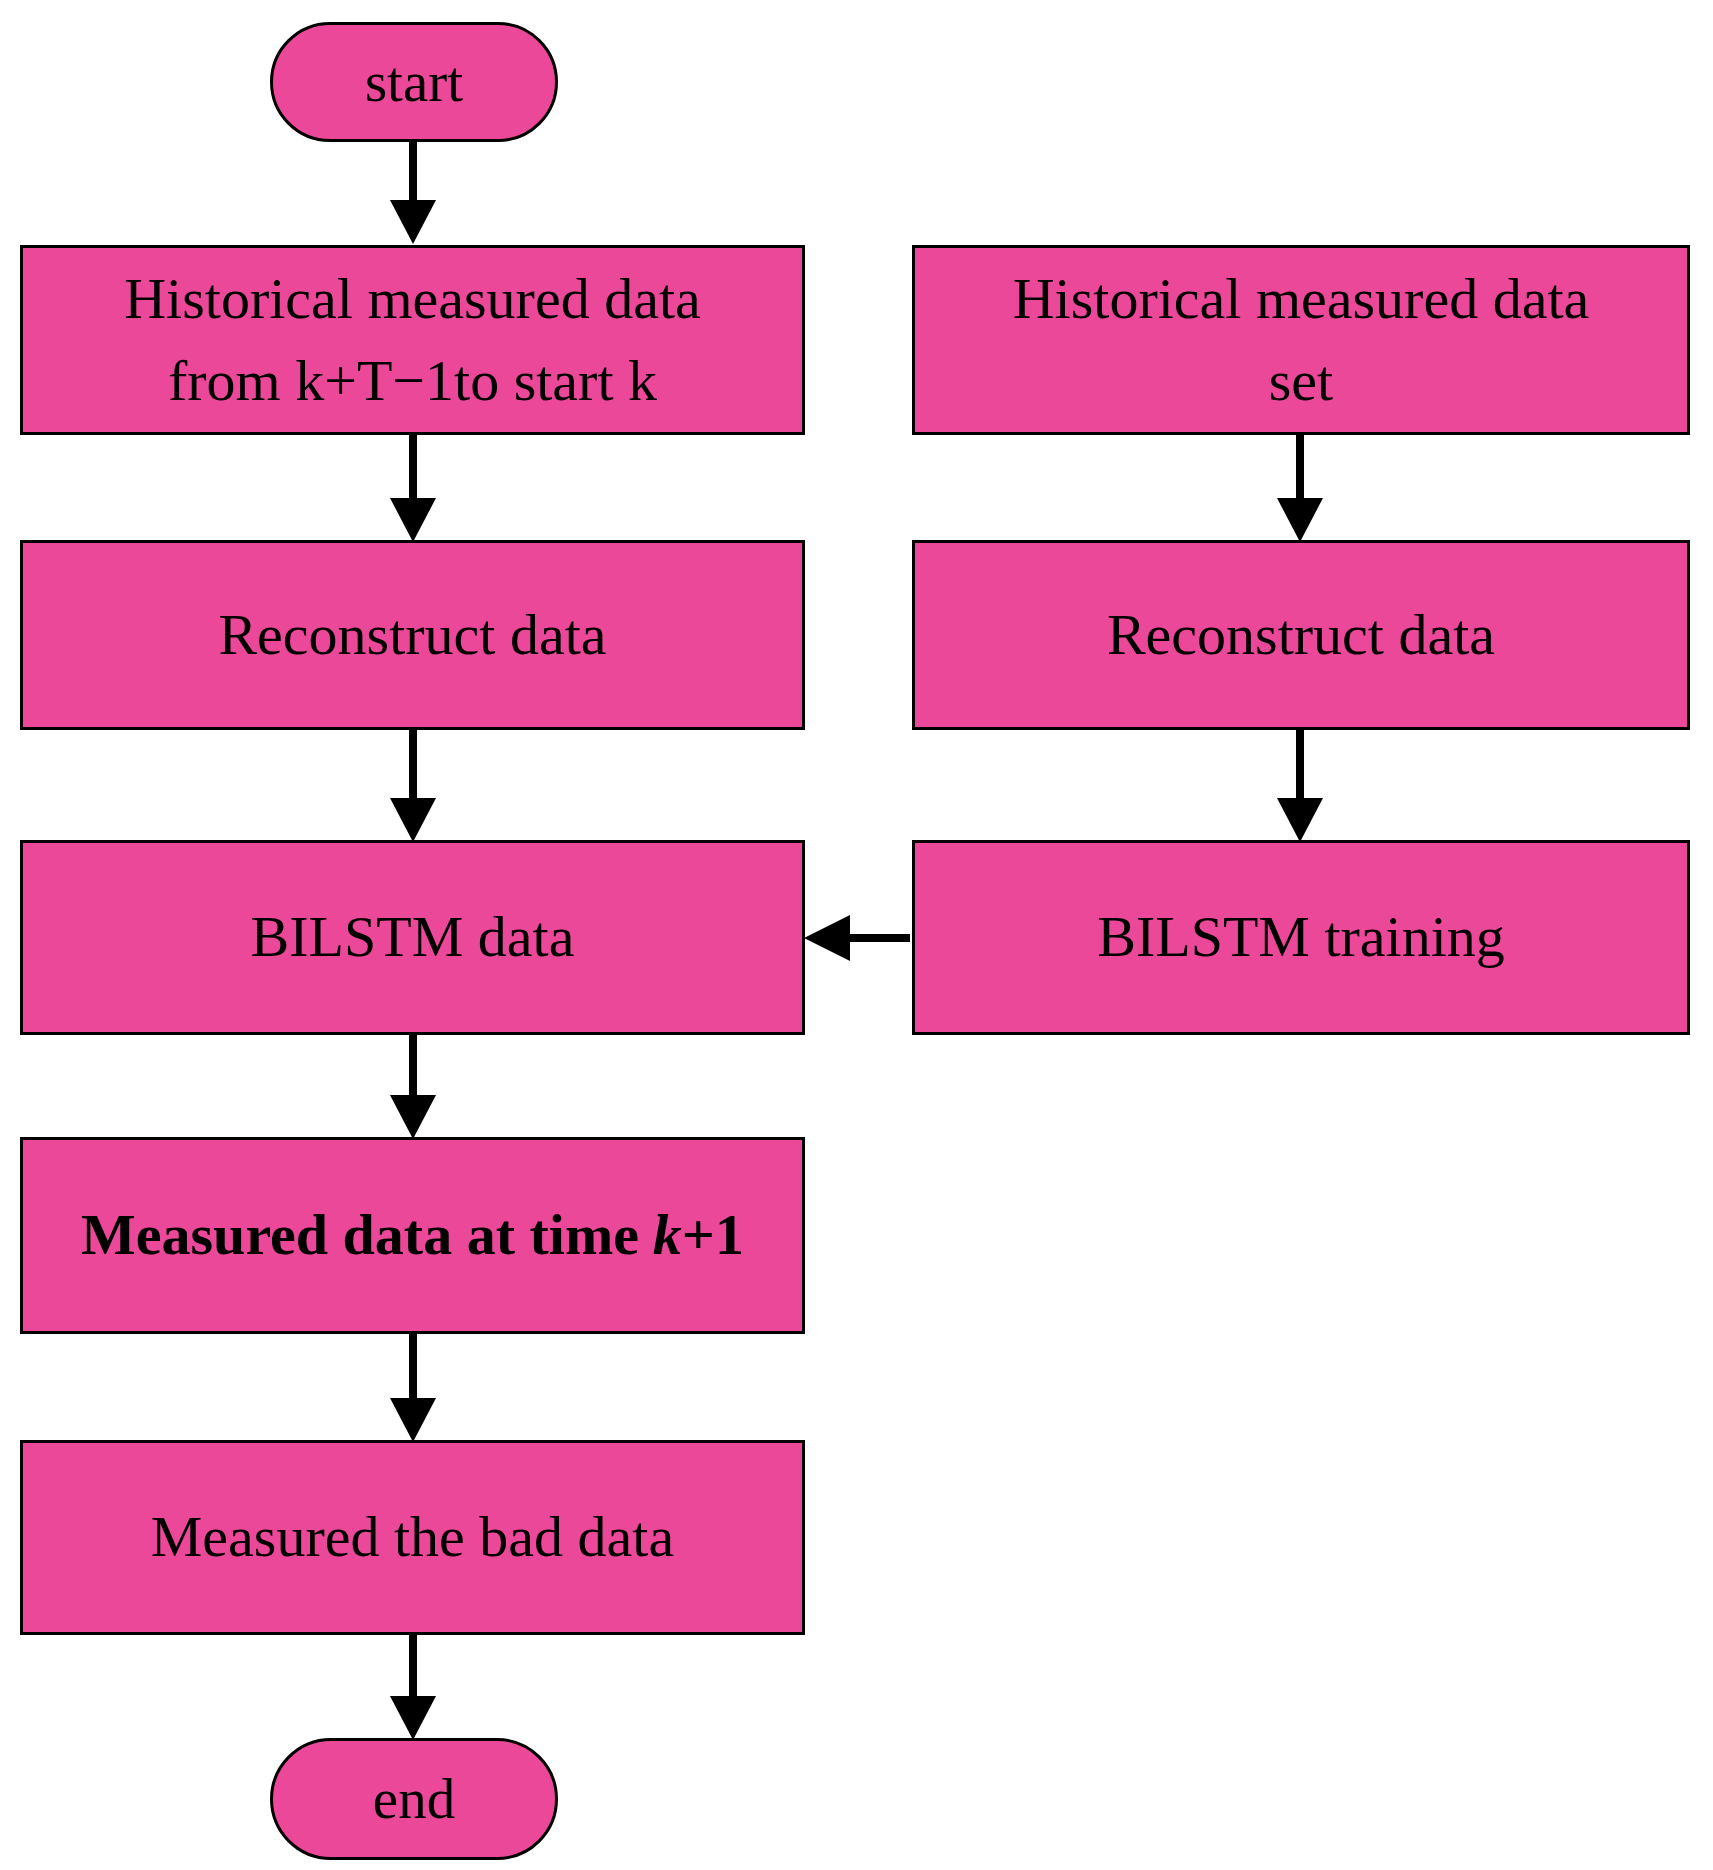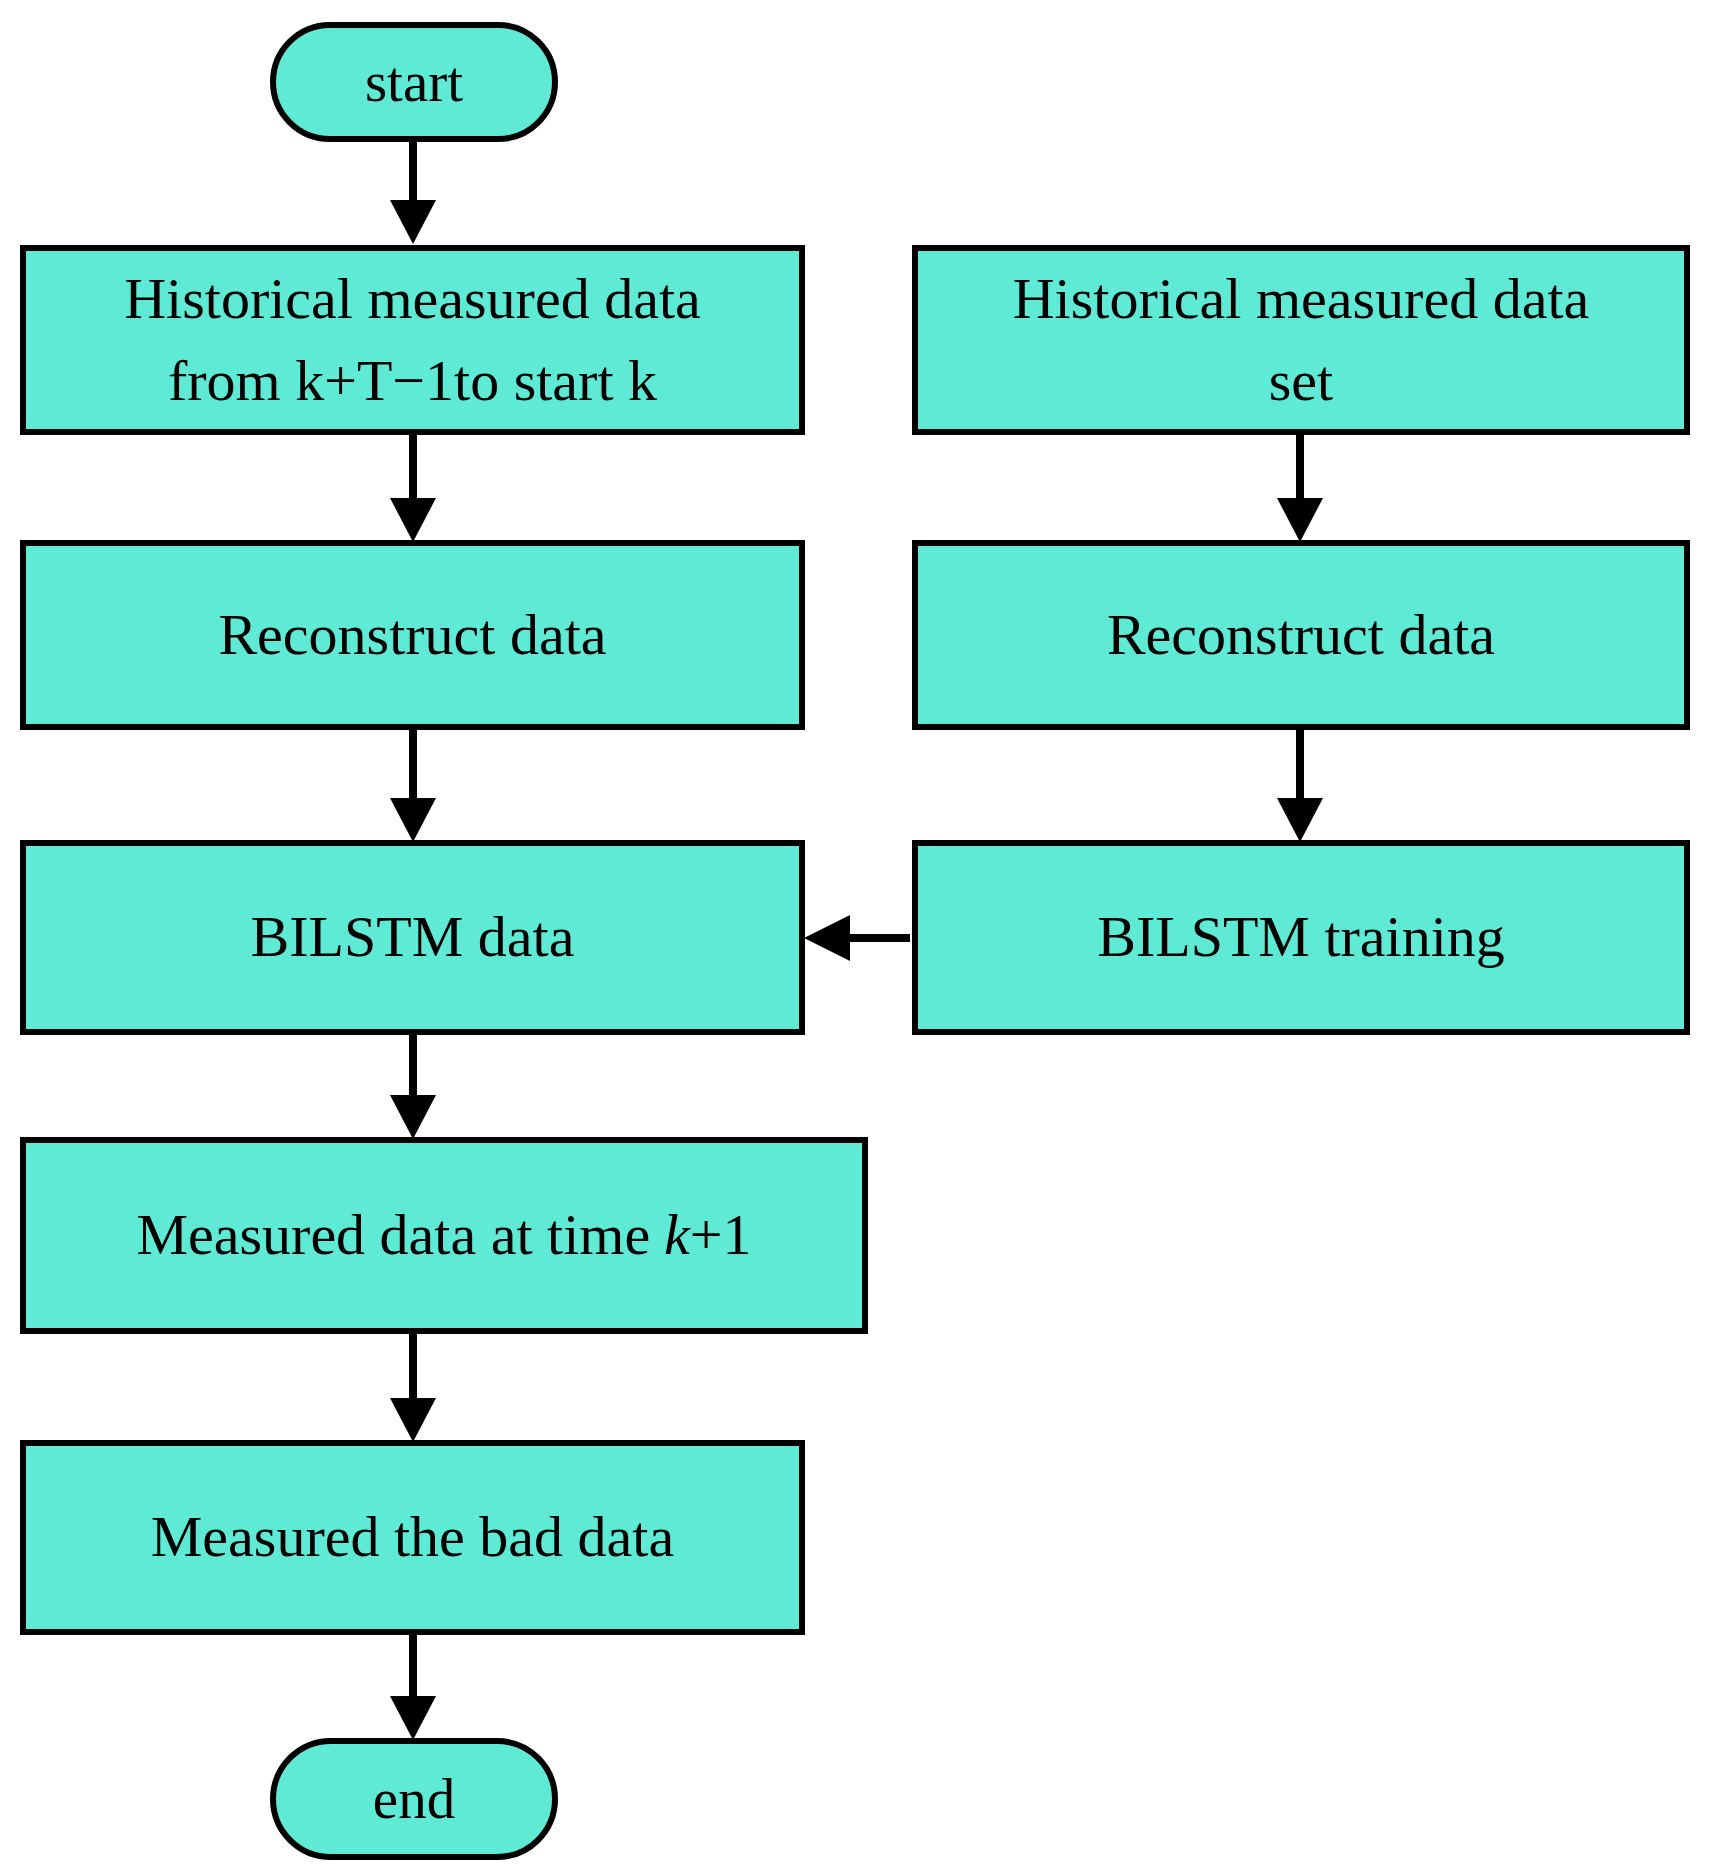--- a/index.html
+++ b/index.html
@@ -14,22 +14,22 @@
   }
   .arrows {
     position: absolute;
     left: 0; top: 0;
     width: 1713px; height: 1870px;
   }
   .arrows line { stroke: #000000; stroke-width: 8; }
   .arrows polygon { fill: #000000; stroke: none; }
   .node {
     position: absolute;
-    background: #5eead4;
-    border: 6px solid #000000;
+    background: #ec4899;
+    border: 3px solid #000000;
     display: flex;
     flex-direction: column;
     align-items: center;
     justify-content: center;
     text-align: right;
     font-size: 58px;
     line-height: 1.42;
     color: #000000;
   }
   .terminator {
@@ -107,21 +107,21 @@
   </div>
 
   <div class="node" style="left:20px; top:840px; width:785px; height:195px;">
     <span class="label-line">BILSTM data</span>
   </div>
 
   <div class="node" style="left:912px; top:840px; width:778px; height:195px;">
     <span class="label-line">BILSTM training</span>
   </div>
 
-  <div class="node" style="left:20px; top:1137px; width:848px; height:197px;">
+  <div class="node" style="left:20px; top:1137px; width:785px; height:197px;font-weight:bold;">
     <span class="label-line">
       <span class="inline-label">Measured data at time</span><span class="inline-label var-italic">k</span><span class="inline-label">+1</span>
     </span>
   </div>
 
   <div class="node" style="left:20px; top:1440px; width:785px; height:195px;">
     <span class="label-line">Measured the bad data</span>
   </div>
 
   <div class="node terminator" style="left:270px; top:1738px; width:288px; height:122px;font-family:Liberation Serif, serif;">

